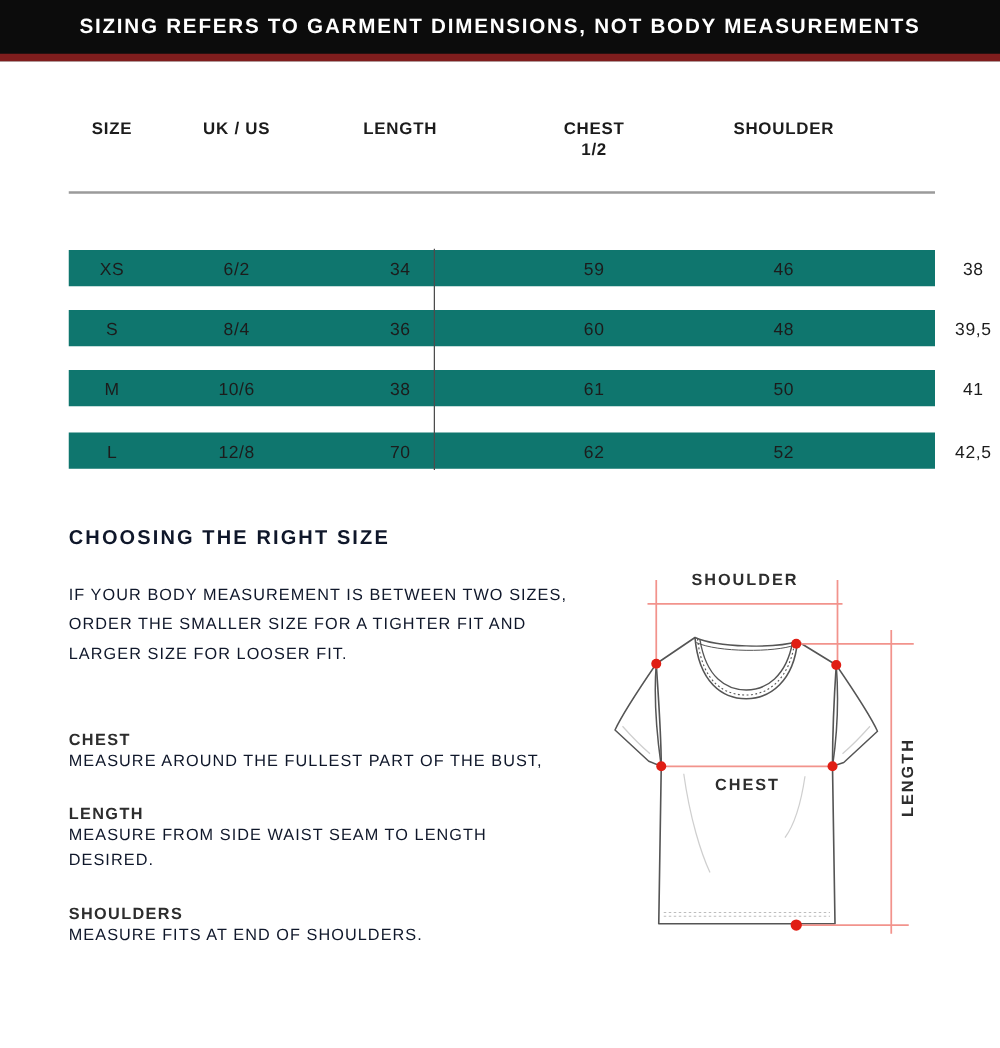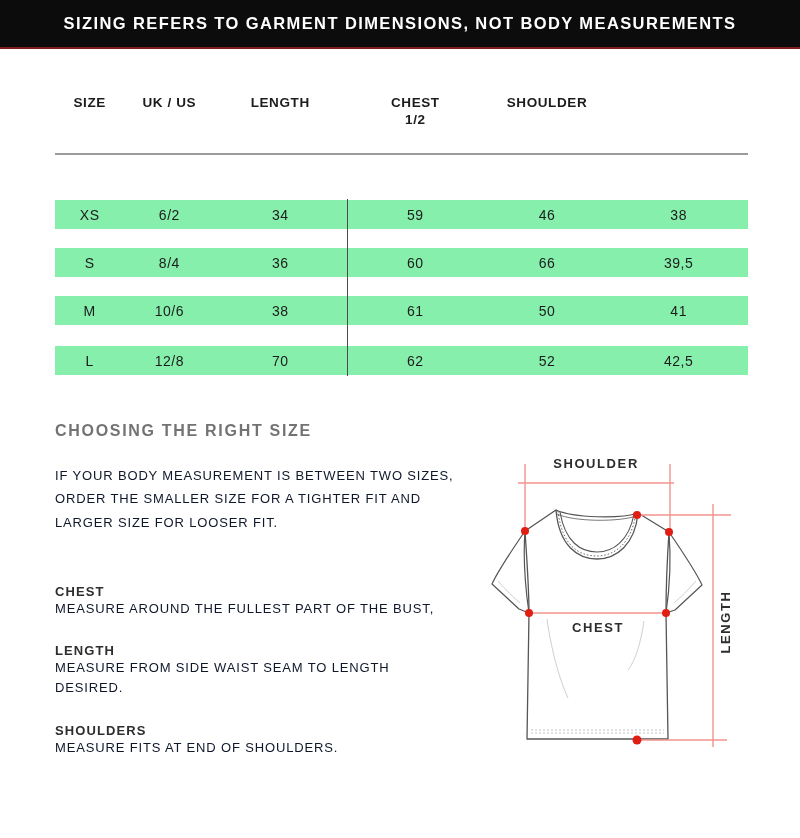--- a/index.html
+++ b/index.html
@@ -14,58 +14,59 @@
     width:800px;height:838px;
     background:#ffffff;
     overflow:hidden;
     font-family:"Liberation Sans", sans-serif;
     color:#1d1d1d;
   }
   
   .banner{
     position:absolute;left:0;top:0;width:800px;height:49px;
     background:#0c0c0c;
-    border-bottom:2px solid #7f1d1d;
+    border-bottom:6px solid #7f1d1d;
     display:flex;align-items:center;justify-content:center;
   }
   .banner span{
     color:#ffffff;font-size:16.5px;font-weight:bold;
     letter-spacing:1.4px;white-space:nowrap;
   }
   
   .row-grid{
     position:absolute;left:55px;width:693px;
     display:grid;
     grid-template-columns:10% 13% 19% 20% 18% 20%;
+    gap:20px;
   }
   .thead{top:94px;}
   .th{
     text-align:center;font-size:13.5px;font-weight:600;
     letter-spacing:0.6px;line-height:17px;color:#1c1c1c;
   }
   .th .sub{display:block;font-weight:600;}
   .head-rule{
     position:absolute;left:55px;top:153px;width:693px;height:2px;
     background:#9b9b9b;
   }
   .trow{
-    height:29px;background:#86efac;
+    height:29px;background:#0f766e;
     align-items:center;
   }
   .td{
     text-align:center;font-size:14px;letter-spacing:0.5px;color:#1c1c1c;
   }
   .v-divider{
     position:absolute;left:347px;top:199px;width:1px;height:177px;
     background:#4c4c4c;
   }
   
   .section-heading{
     font-size:16px;font-weight:bold;letter-spacing:1.7px;
-    color:#737373;white-space:nowrap;line-height:19px;
+    color:#0f172a;white-space:nowrap;line-height:19px;
   }
   .body-line{
     font-size:13px;letter-spacing:0.85px;color:#0f172a;
     white-space:nowrap;
   }
   .choosing{position:absolute;left:55px;top:421px;}
   .choosing .lines{margin-top:24px;}
   .choosing .body-line{line-height:23.4px;}
   .how{position:absolute;left:55px;top:560px;}
   .measure-item .item-title{
@@ -110,21 +111,21 @@
     <div class="td">34</div>
     <div class="td">59</div>
     <div class="td">46</div>
     <div class="td">38</div>
   </div>
   <div class="row-grid trow" style="top:248px">
     <div class="td">S</div>
     <div class="td">8/4</div>
     <div class="td">36</div>
     <div class="td">60</div>
-    <div class="td">66</div>
+    <div class="td">48</div>
     <div class="td">39,5</div>
   </div>
   <div class="row-grid trow" style="top:296px">
     <div class="td">M</div>
     <div class="td">10/6</div>
     <div class="td">38</div>
     <div class="td">61</div>
     <div class="td">50</div>
     <div class="td">41</div>
   </div>

